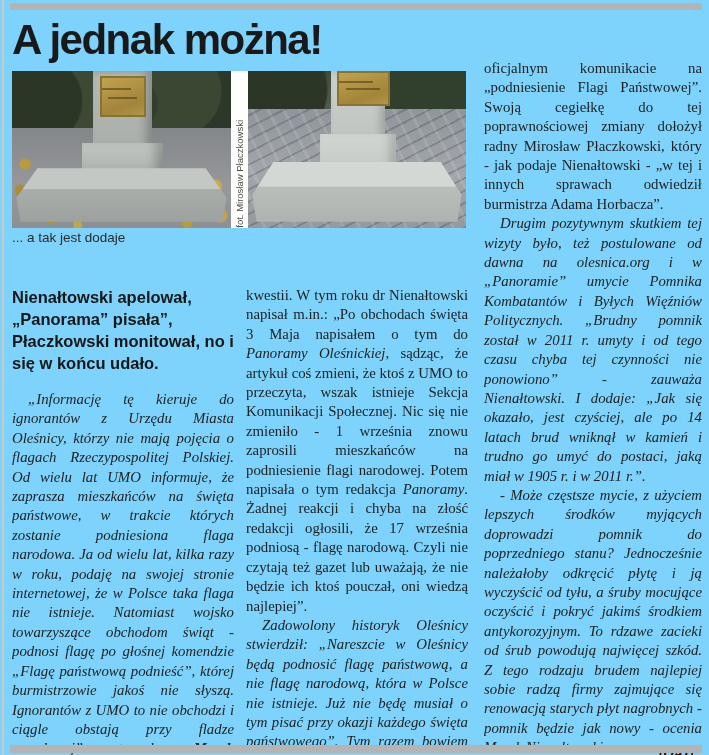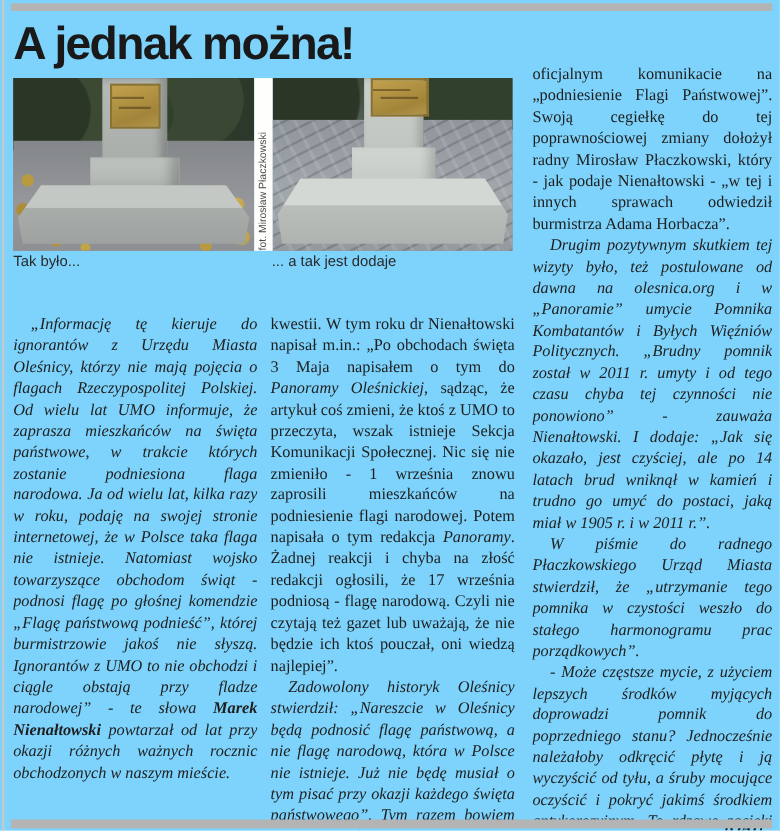--- a/index.html
+++ b/index.html
@@ -126,39 +126,38 @@
       <div class="foliage"></div>
       <div class="pavement"></div>
       <div class="pillar"></div>
       <div class="plaque"></div>
       <div class="mid-block"></div>
       <div class="base-slab"></div>
     </figure>
   </div>
 
   <div class="captions">
-    <div class="caption-left">Tak było...</div>
     <div class="caption-right">... a tak jest dodaje</div>
   </div>
 
   <div class="cols-left">
     <div class="col col1">
+      <p class="lead">Nienałtowski apelował, „Panorama” pisała”, Płaczkowski monitował, no i się w końcu udało.</p>
       <p class="ind"><span>„Informację tę kieruje do ignorantów z Urzędu Miasta Oleśnicy, którzy nie mają pojęcia o flagach Rzeczypospolitej Polskiej. Od wielu lat UMO informuje, że zaprasza mieszkańców na święta państwowe, w trakcie których zostanie podniesiona flaga narodowa. Ja od wielu lat, kilka razy w roku, podaję na swojej stronie internetowej, że w Polsce taka flaga nie istnieje. Natomiast wojsko towarzyszące obchodom świąt - podnosi flagę po głośnej komendzie „Flagę państwową podnieść”, której burmistrzowie jakoś nie słyszą. Ignorantów z UMO to nie obchodzi i ciągle obstają przy fladze narodowej” - te słowa </span><b>Marek Nienałtowski</b><span> powtarzał od lat przy okazji różnych ważnych rocznic obchodzonych w naszym mieście.</span></p>
 
     </div>
     <div class="col col2">
       <p><span>kwestii. W tym roku dr Nienałtowski napisał m.in.: „Po obchodach święta 3 Maja napisałem o tym do </span><i>Panoramy Oleśnickiej</i><span>, sądząc, że artykuł coś zmieni, że ktoś z UMO to przeczyta, wszak istnieje Sekcja Komunikacji Społecznej. Nic się nie zmieniło - 1 września znowu zaprosili mieszkańców na podniesienie flagi narodowej. Potem napisała o tym redakcja </span><i>Panoramy</i><span>. Żadnej reakcji i chyba na złość redakcji ogłosili, że 17 września podniosą - flagę narodową. Czyli nie czytają też gazet lub uważają, że nie będzie ich ktoś pouczał, oni wiedzą najlepiej”.</span></p>
       <p class="ind">Zadowolony historyk Oleśnicy stwierdził: „Nareszcie w Oleśnicy będą podnosić flagę państwową, a nie flagę narodową, która w Polsce nie istnieje. Już nie będę musiał o tym pisać przy okazji każdego święta państwowego”. Tym razem bowiem zaproszono oleśniczan w</p>
     </div>
   </div>
 
   <div class="col col-right">
     <div class="textflow">
       <p>oficjalnym komunikacie na „podniesienie Flagi Państwowej”. Swoją cegiełkę do tej poprawnościowej zmiany dołożył radny Mirosław Płaczkowski, który - jak podaje Nienałtowski - „w tej i innych sprawach odwiedził burmistrza Adama Horbacza”.</p>
       <p class="ind">Drugim pozytywnym skutkiem tej wizyty było, też postulowane od dawna na olesnica.org i w „Panoramie” umycie Pomnika Kombatantów i Byłych Więźniów Politycznych. „Brudny pomnik został w 2011 r. umyty i od tego czasu chyba tej czynności nie ponowiono” - zauważa Nienałtowski. I dodaje: „Jak się okazało, jest czyściej, ale po 14 latach brud wniknął w kamień i trudno go umyć do postaci, jaką miał w 1905 r. i w 2011 r.”.</p>
-      <p class="ind">W piśmie do radnego Płaczkowskiego Urząd Miasta stwierdził, że „utrzymanie tego pomnika w czystości weszło do stałego harmonogramu prac porządkowych”.</p>
       <p class="ind">- Może częstsze mycie, z użyciem lepszych środków myjących doprowadzi pomnik do poprzedniego stanu? Jednocześnie należałoby odkręcić płytę i ją wyczyścić od tyłu, a śruby mocujące oczyścić i pokryć jakimś środkiem antykorozyjnym. To rdzawe zacieki od śrub powodują najwięcej szkód. Z tego rodzaju brudem najlepiej sobie radzą firmy zajmujące się renowacją starych płyt nagrobnych - pomnik będzie jak nowy - ocenia Marek Nienałtowski.</p>
     </div>
     <div class="byline">(OAI)</div>
   </div>
 
   <div class="bottom-rule"></div>
 </div>
 
 </body></html>

